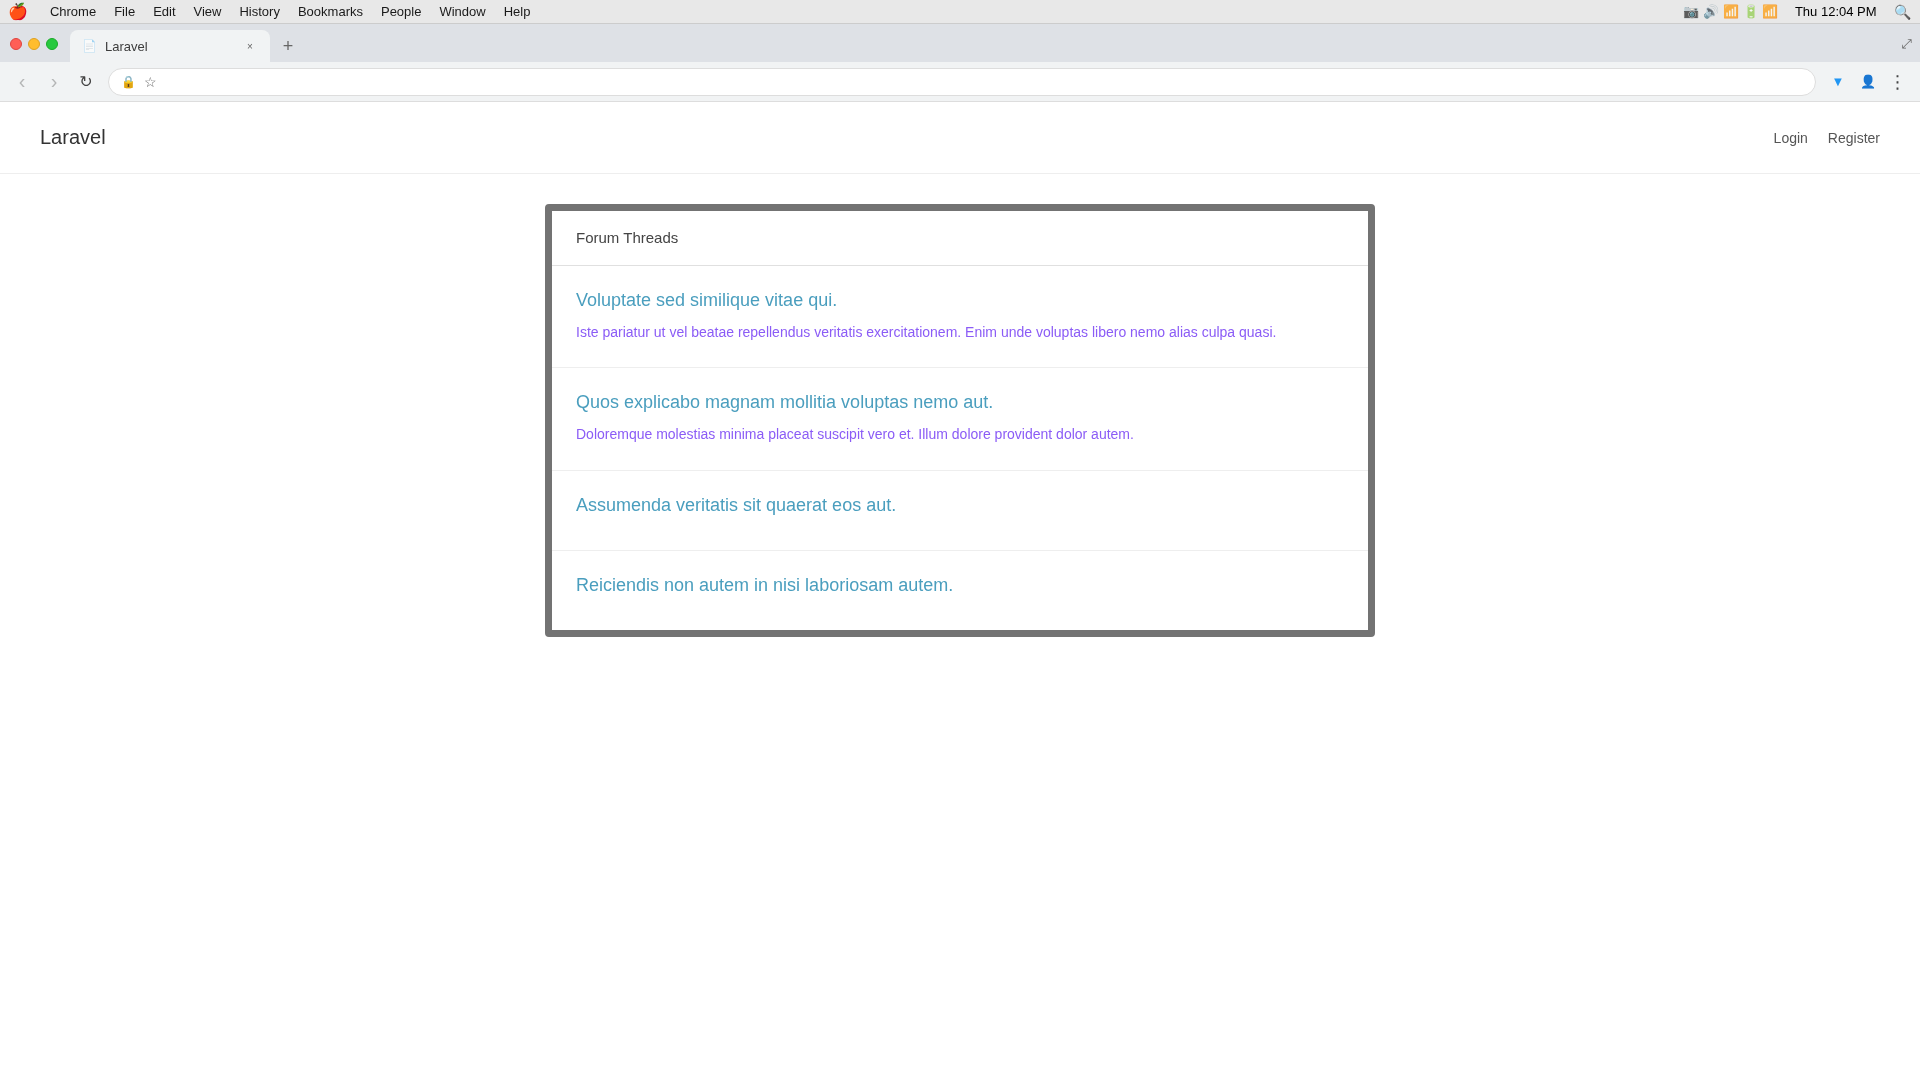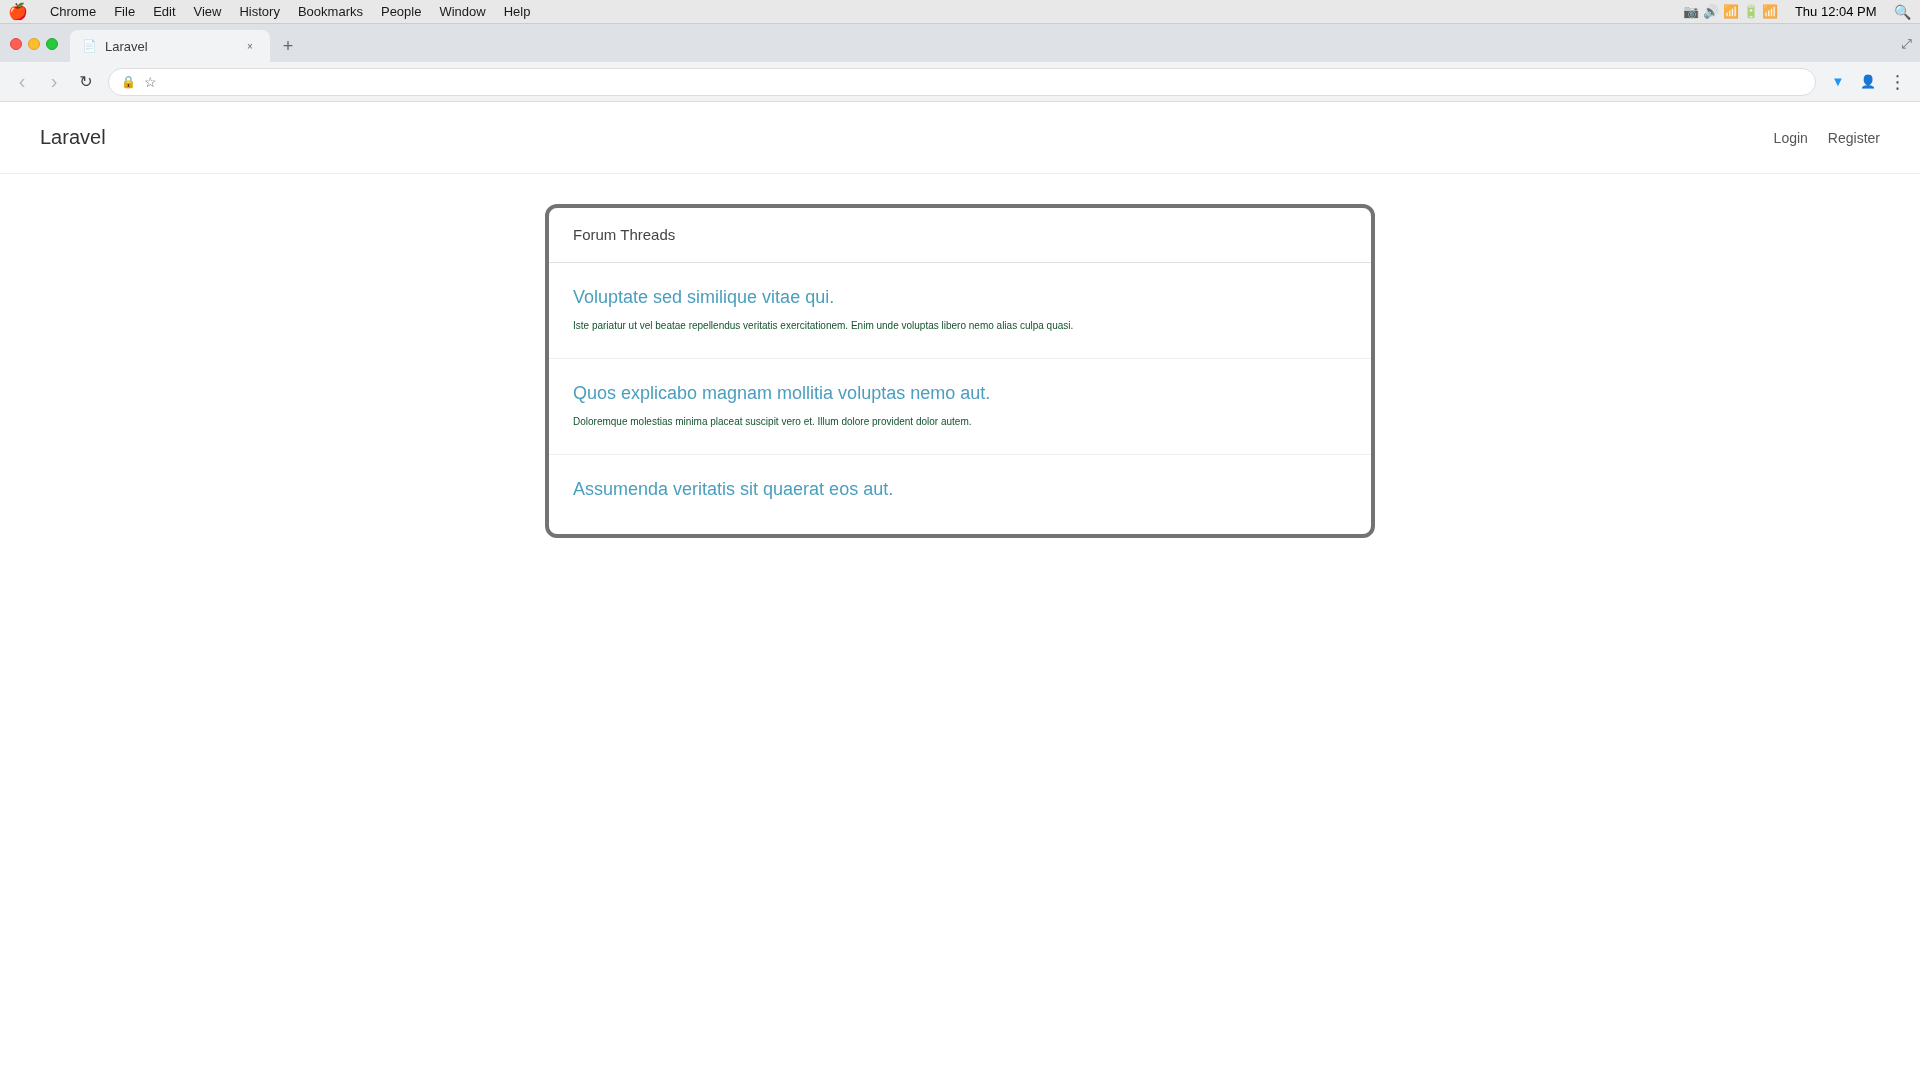--- a/index.html
+++ b/index.html
@@ -154,22 +154,22 @@
     }
 
     
     .forum-container {
       max-width: 870px;
       margin: 30px auto;
       padding: 0 20px;
     }
     .forum-card {
       background: #fff;
-      border: 4px solid #737373;
-      border-radius: 12px;
+      border: 7px solid #737373;
+      border-radius: 4px;
       overflow: hidden;
     }
     .forum-header {
       padding: 18px 24px;
       border-bottom: 1px solid #e0e0e0;
     }
     .forum-header-title {
       font-size: 15px;
       font-weight: 500;
       color: #444;
@@ -182,22 +182,22 @@
     .thread-title {
       font-size: 18px;
       color: #4a9ebe;
       text-decoration: none;
       cursor: pointer;
       display: block;
       margin-bottom: 10px;
       font-weight: 400;
     }
     .thread-body {
-      font-size: 10px;
-      color: #14532d;
+      font-size: 14px;
+      color: #8b5cf6;
       line-height: 1.6;
     }
   </style>
 </head>
 <body>
 
 <div class="menubar">
   <span class="menubar-apple">🍎</span>
   <span class="menubar-item bold">Chrome</span>
   <span class="menubar-item">File</span>
@@ -287,17 +287,20 @@
         <div class="thread-item">
           <a class="thread-title">Quos explicabo magnam mollitia voluptas nemo aut.</a>
           <p class="thread-body">Doloremque molestias minima placeat suscipit vero et. Illum dolore provident dolor autem.</p>
         </div>
 
 
         <div class="thread-item">
           <a class="thread-title">Assumenda veritatis sit quaerat eos aut.</a>
         </div>
 
+        <div class="thread-item" style="border-bottom:none;">
+          <a class="thread-title">Reiciendis non autem in nisi laboriosam autem.</a>
+        </div>
 
       </div>
     </div>
   </div>
 </div>
 
 </body></html>

